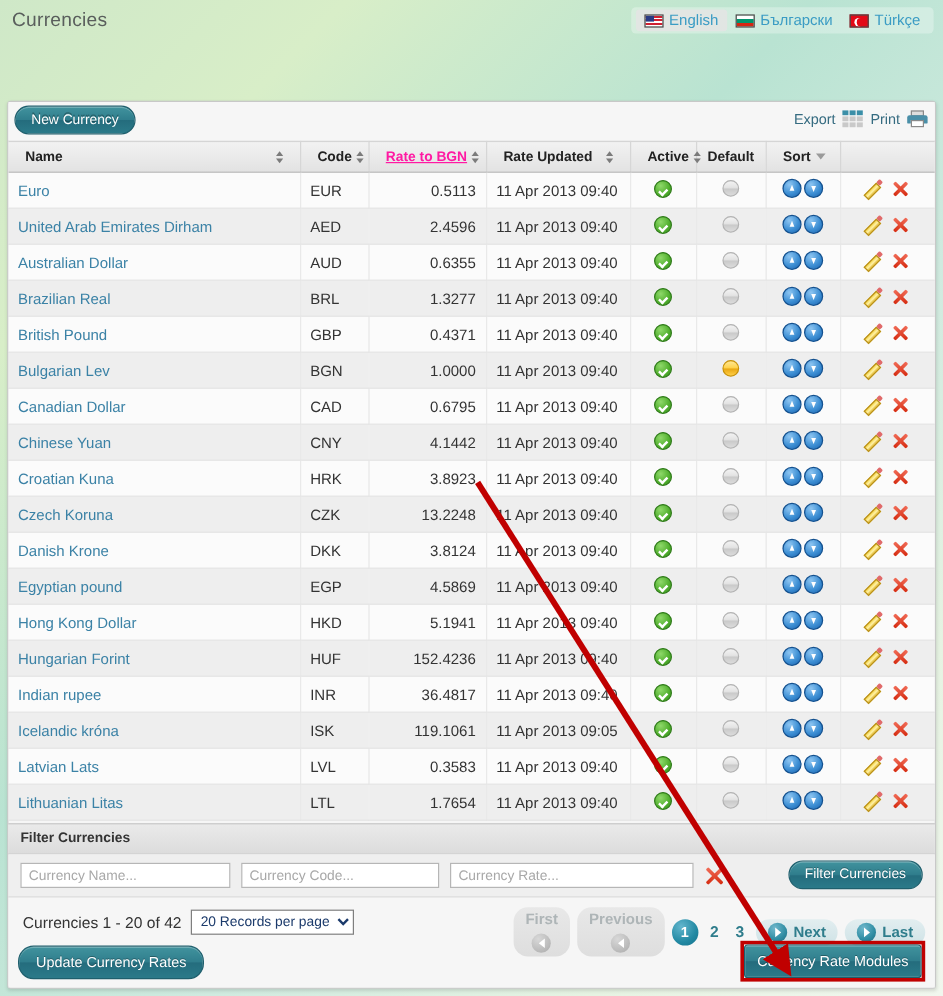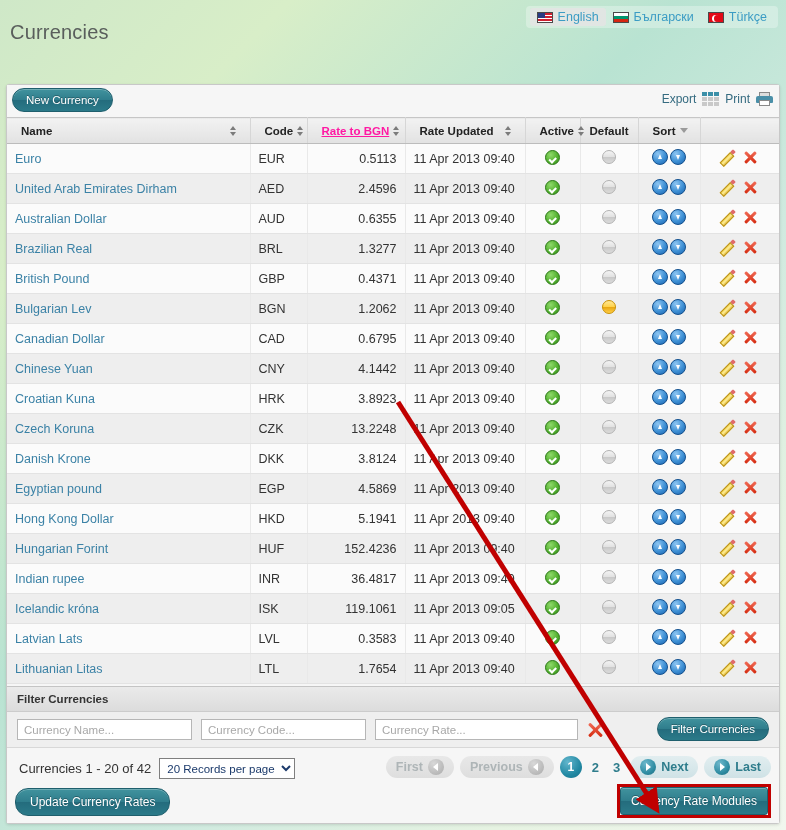--- a/index.html
+++ b/index.html
@@ -13,27 +13,26 @@
     background: linear-gradient(135deg, #cfe8c8 0%, #d8eec8 18%, #b9e3d2 42%, #cfeadf 62%, #e6f3e2 82%, #f1f7ee 100%);
     position: relative;
   }
   
   #page-header {
     height: 38px;
     position: relative;
     padding: 0 8px;
   }
   #page-title {
-    font-size: 20px;
+    font-size: 16px;
     color: #595e5c;
     position: absolute;
     left: 10px;
     top: 9px;
     letter-spacing: .2px;
-    margin-top: 12px;
   }
   #lang-switcher {
     position: absolute;
     right: 8px; top: 6px;
     display: flex;
     align-items: center;
     background: rgba(255,255,255,0.30);
     border-radius: 4px;
     padding: 2px 4px;
   }
@@ -201,21 +200,21 @@
     font-size:11.5px; font-family:"Liberation Sans",sans-serif;
     border:1px solid #7f7f7f; background:#fff; color:#1b3a6b; padding:2px 3px; height:21px;
   }
   #pager { position:absolute; right:8px; top:8px; display:flex; align-items:center; gap:6px; }
   .pg-btn {
     display:flex;align-items:center;gap:5px;
     background:linear-gradient(to bottom,#e2eef0,#cfe2e6);
     border-radius:12px; padding:3px 10px; font-size:12.5px; font-weight:bold;
     color:#2f7d8c; cursor:pointer;
   }
-  .pg-btn.disabled { color:#aeb5b7; background:linear-gradient(to bottom,#e8e8e8,#dedede); cursor:default;}
+  .pg-btn.disabled { color:#aeb5b7; background:linear-gradient(to bottom,#e8e8e8,#dedede); cursor:default;flex-direction:column;}
   .pg-circ { width:16px;height:16px;border-radius:50%;display:inline-flex;align-items:center;justify-content:center;
     background: radial-gradient(circle at 35% 28%, #6fb8cc 0%, #2f8da3 60%, #1d6a7e 100%); flex:none;}
   .pg-circ.off { background: radial-gradient(circle at 35% 28%, #d8d8d8 0%, #bdbdbd 60%, #a9a9a9 100%); }
   .pg-circ i { width:0;height:0;border-top:4px solid transparent;border-bottom:4px solid transparent;}
   .pg-circ.left i{border-right:5px solid #fff;}
   .pg-circ.right i{border-left:5px solid #fff;}
   .pg-num { font-size:13px; color:#2f7d8c; font-weight:bold; cursor:pointer; padding:0 4px;}
   .pg-num.current {
     width:22px;height:22px;border-radius:50%;display:inline-flex;align-items:center;justify-content:center;
     background: radial-gradient(circle at 35% 28%, #63b6cd 0%, #2289a3 60%, #15708a 100%);
@@ -400,21 +399,21 @@
             <td class="num">0.4371</td>
             <td>11 Apr 2013 09:40</td>
             <td class="ctr"><span class="tick"></span></td>
             <td class="ctr"><span class="dot-grey"></span></td>
             <td class="ctr"><span class="arr up"></span><span class="arr dn"></span></td>
             <td class="ctr"><span class="pencil"></span><span class="xmark" style="margin-left:6px;"></span></td>
           </tr>
           <tr>
             <td class="name"><a>Bulgarian Lev</a></td>
             <td>BGN</td>
-            <td class="num">1.2062</td>
+            <td class="num">1.0000</td>
             <td>11 Apr 2013 09:40</td>
             <td class="ctr"><span class="tick"></span></td>
             <td class="ctr"><span class="dot-gold"></span></td>
             <td class="ctr"><span class="arr up"></span><span class="arr dn"></span></td>
             <td class="ctr"><span class="pencil"></span><span class="xmark" style="margin-left:6px;"></span></td>
           </tr>
           <tr>
             <td class="name"><a>Canadian Dollar</a></td>
             <td>CAD</td>
             <td class="num">0.6795</td>

